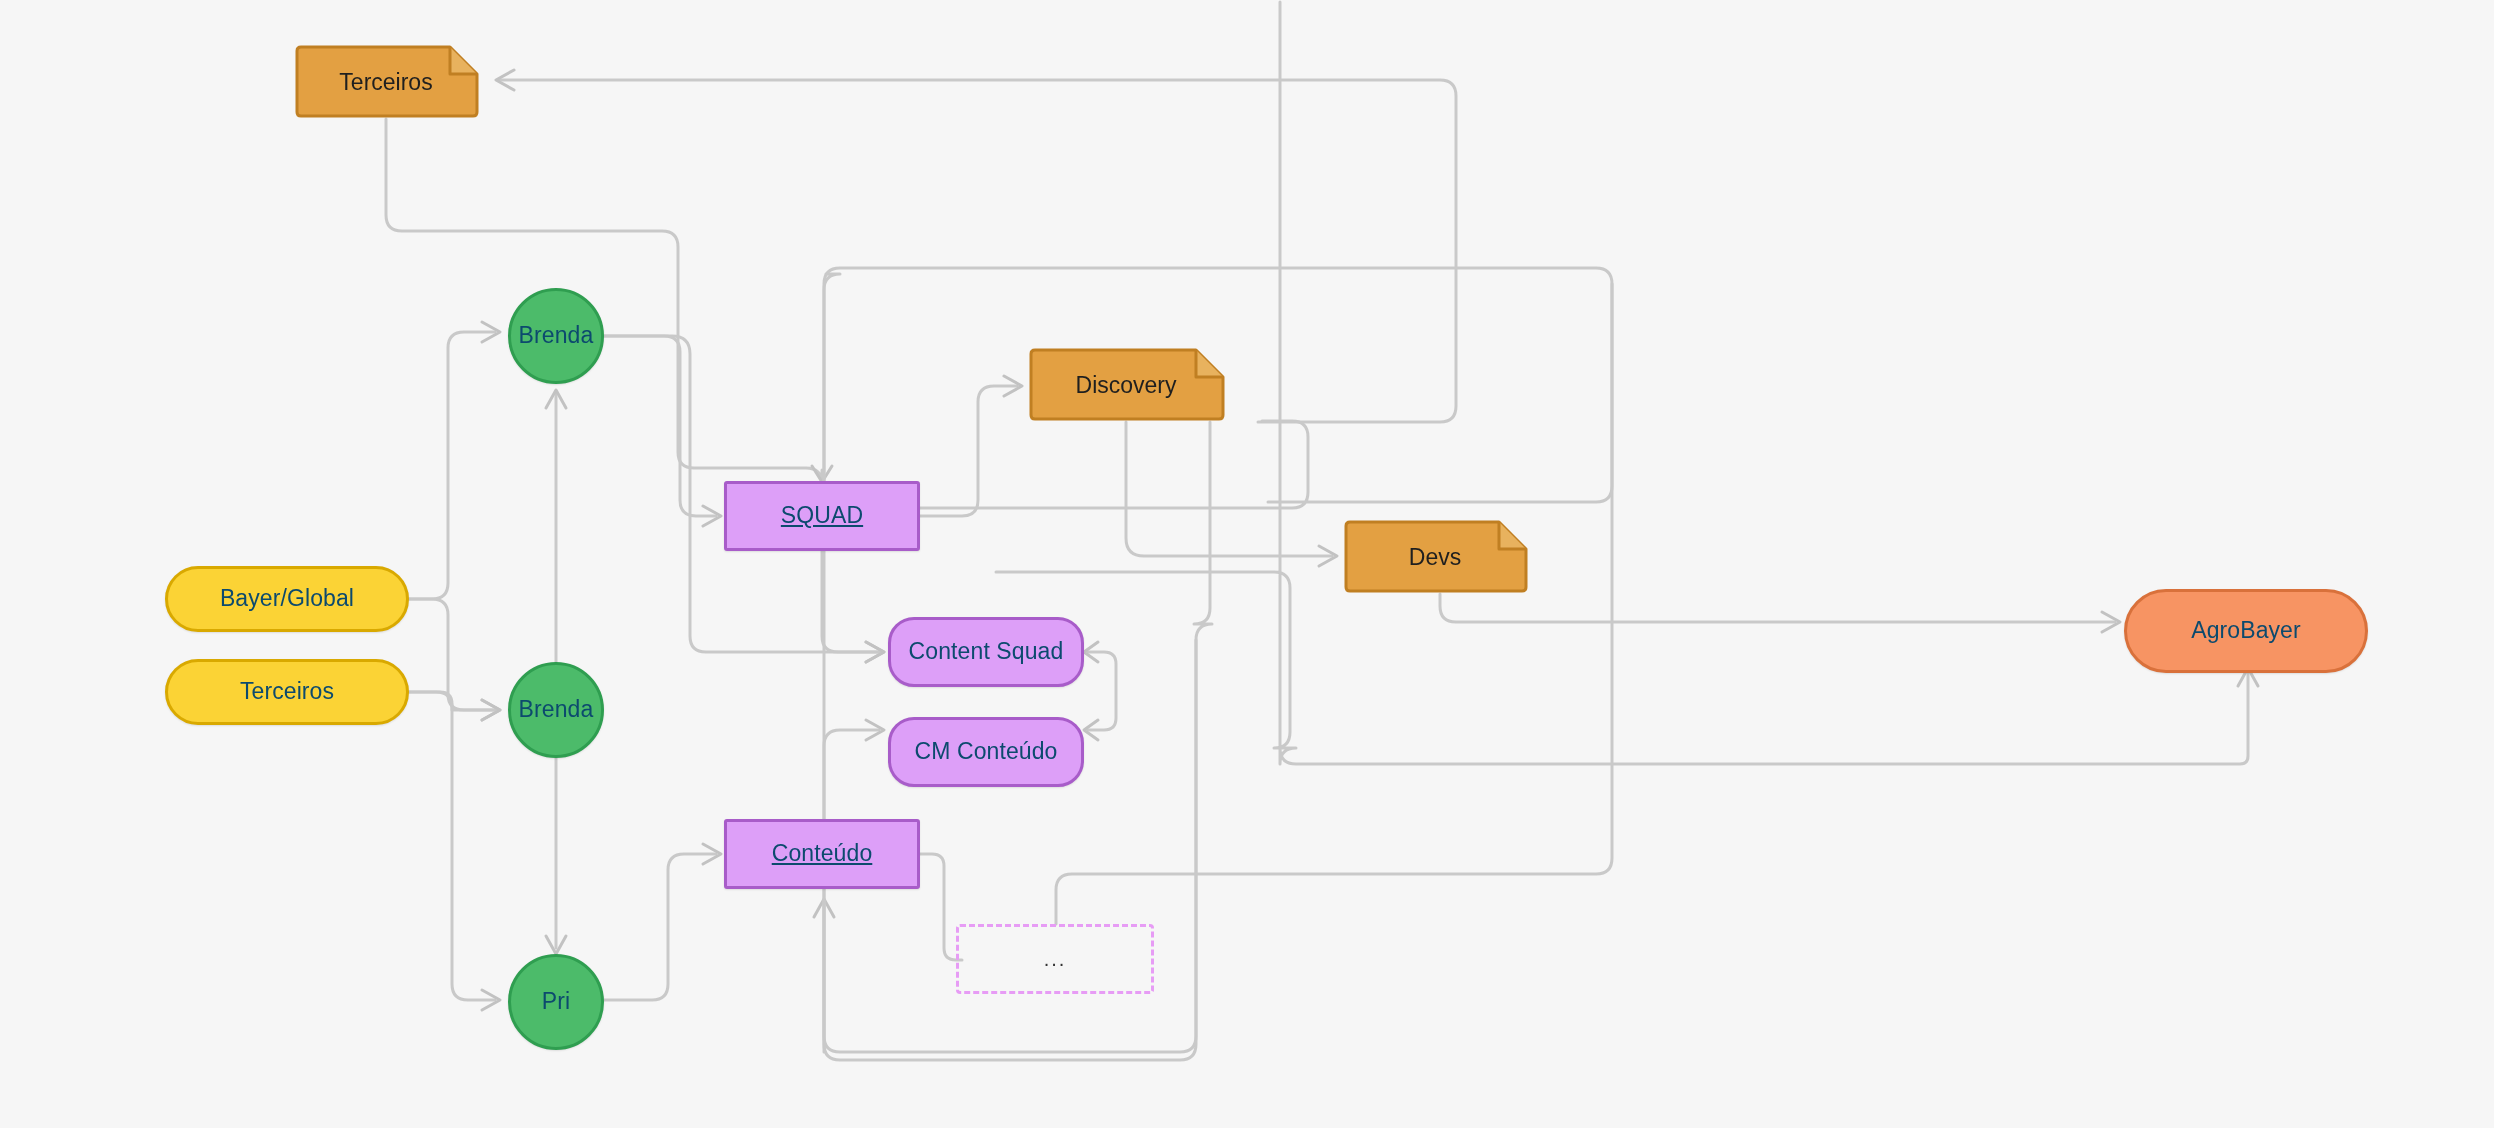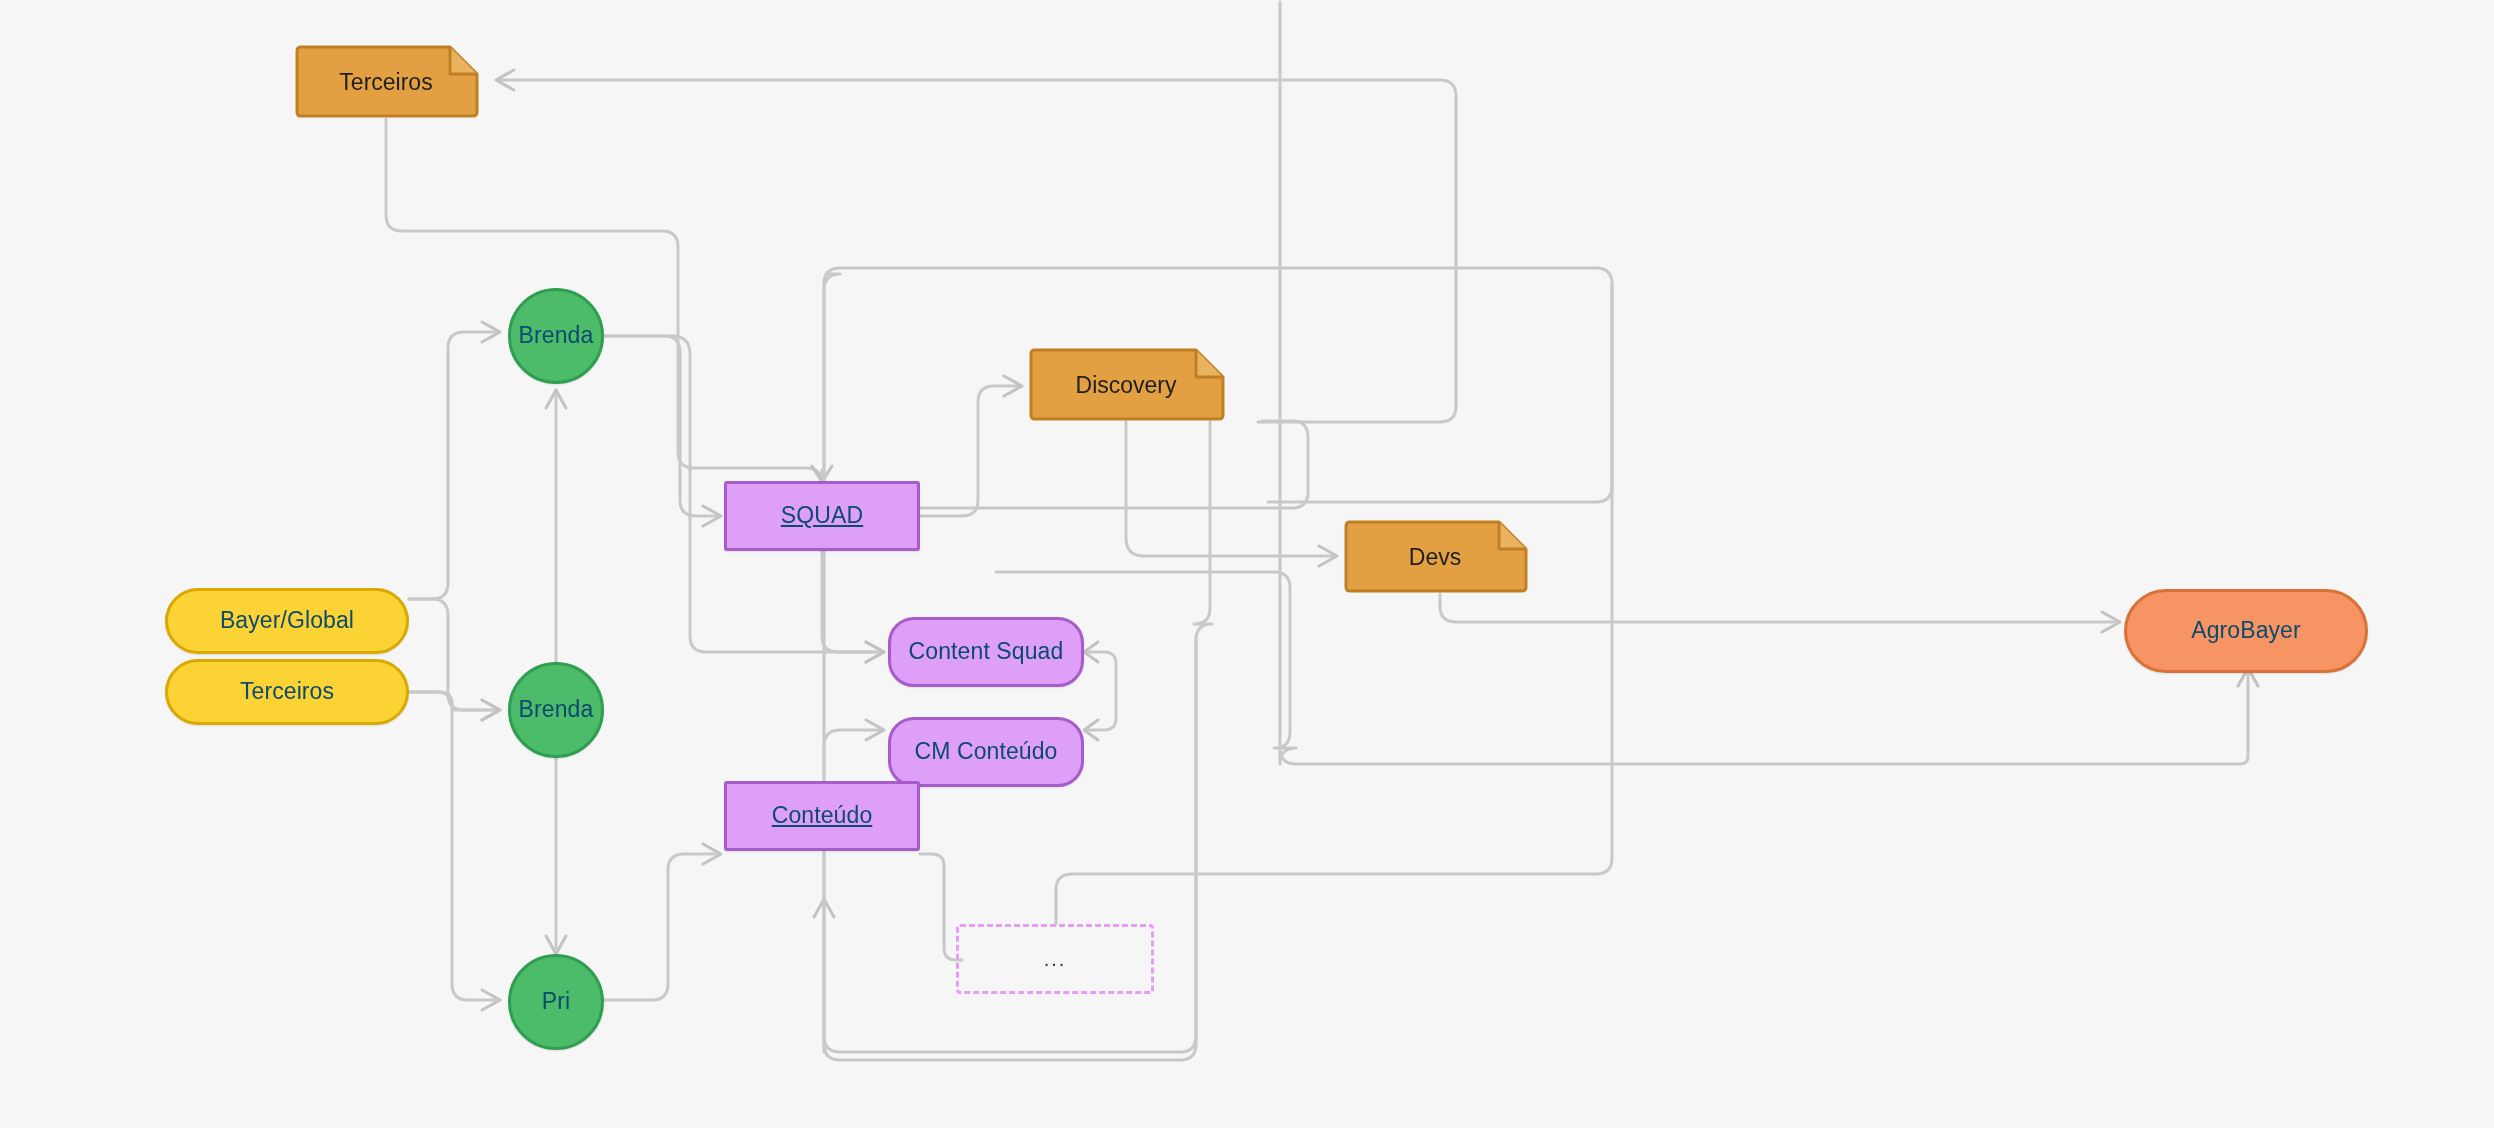--- a/index.html
+++ b/index.html
@@ -223,21 +223,21 @@
   </div>
 
   <div class="node node-circle" style="left:508px; top:662px; width:96px; height:96px;">
     <span>Brenda</span>
   </div>
 
   <div class="node node-circle" style="left:508px; top:954px; width:96px; height:96px;">
     <span>Pri</span>
   </div>
 
-  <div class="node node-stadium stadium-yellow" style="left:165px; top:588px; width:244px; height:66px;">
+  <div class="node node-stadium stadium-yellow" style="left:165px; top:566px; width:244px; height:66px;">
     <span>Bayer/Global</span>
   </div>
 
   <div class="node node-stadium stadium-yellow" style="left:165px; top:659px; width:244px; height:66px;">
     <span>Terceiros</span>
   </div>
 
   <div class="node node-stadium stadium-orange" style="left:2124px; top:589px; width:244px; height:84px;">
     <span>AgroBayer</span>
   </div>
@@ -247,21 +247,21 @@
   </div>
 
   <div class="node node-round" style="left:888px; top:617px; width:196px; height:70px;">
     <span>Content Squad</span>
   </div>
 
   <div class="node node-round" style="left:888px; top:717px; width:196px; height:70px;">
     <span>CM Conteúdo</span>
   </div>
 
-  <div class="node node-rect" style="left:724px; top:781px; width:196px; height:70px;">
+  <div class="node node-rect" style="left:724px; top:819px; width:196px; height:70px;">
     <span>Conteúdo</span>
   </div>
 
   <div class="node node-dashed" style="left:956px; top:924px; width:198px; height:70px;">
     <span>...</span>
   </div>
 
 </div>
 
 </body></html>

